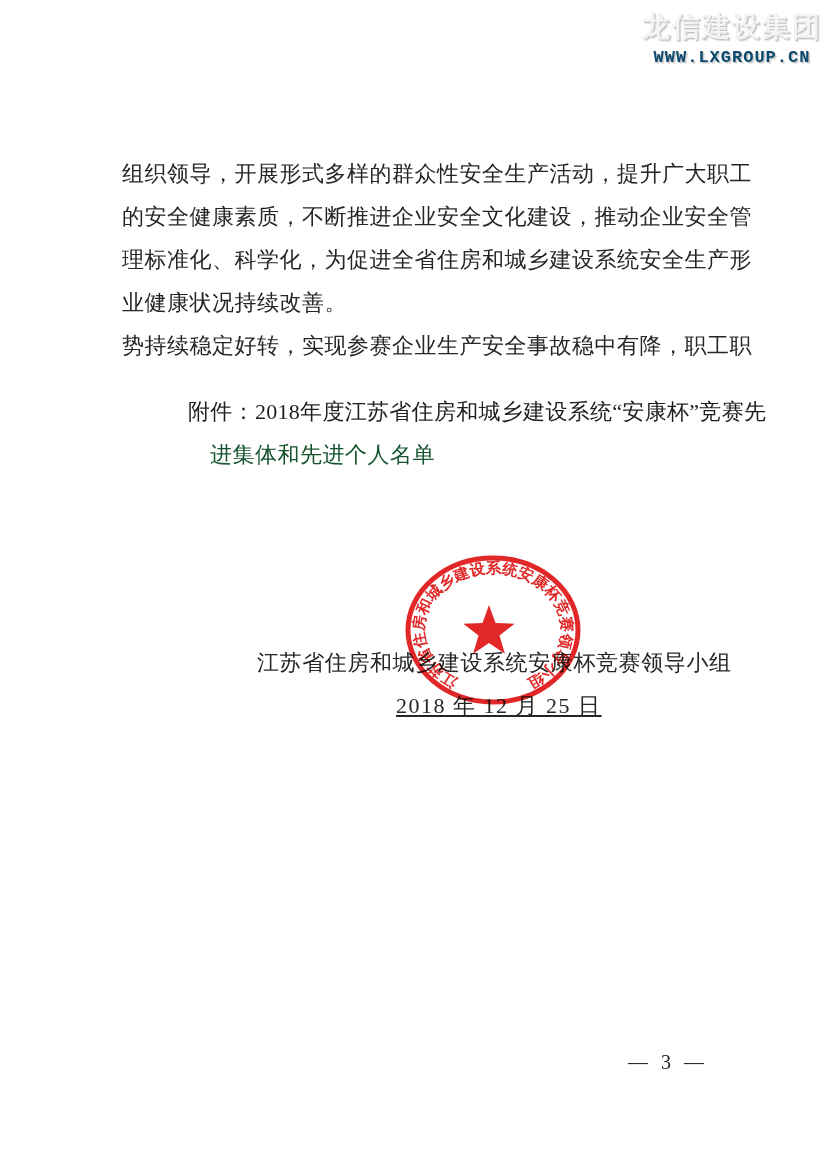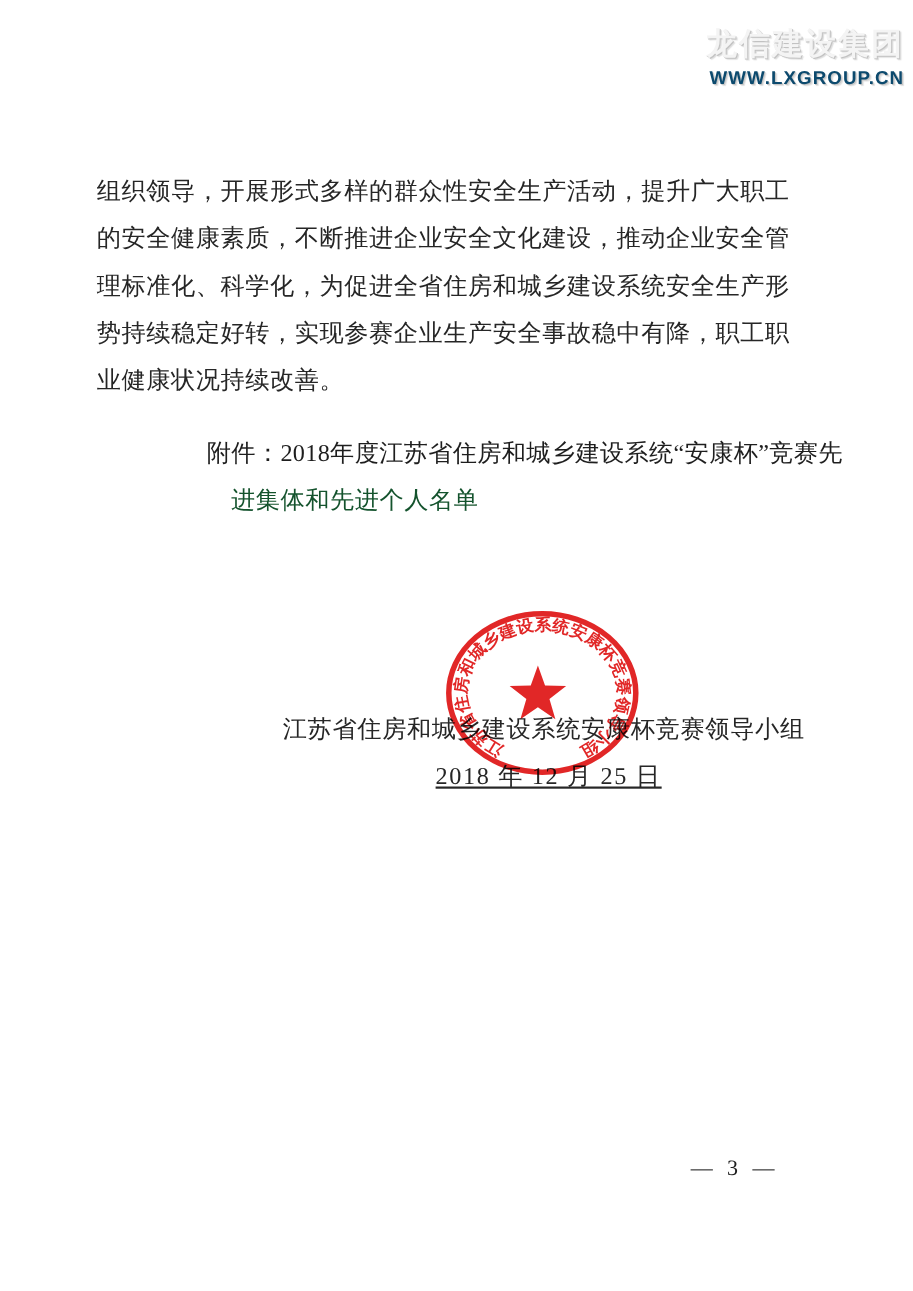--- a/index.html
+++ b/index.html
@@ -10,40 +10,40 @@
     font-family: "Liberation Serif", "DejaVu Serif", serif;
     overflow: hidden;
   }
   .page {
     position: absolute; inset: 0;
     background: #ffffff;
   }
 
   
   .watermark {
-    position: absolute; top: 21px; right: 8px;
-    text-align: right;
-    font-family: Liberation Sans, sans-serif;
+    position: absolute; top: 8px; right: 8px;
+    text-align: center;
+    font-family: Liberation Mono, monospace;
     user-select: none;
   }
   .wm-company {
     font-size: 28px; font-weight: bold; letter-spacing: 2px;
     color: #f4f4f4;
     text-shadow: 1px 1px 0 #c2c2c2, 2px 2px 1px #dedede, -1px -1px 0 #ffffff;
   }
   .wm-site {
     margin-top: 2px;
     font-size: 17px; font-weight: bold; letter-spacing: 1px;
     color: #0c4a6e;
     text-shadow: 1px 1px 0 #c6c6c6, 2px 2px 1px #e0e0e0, -1px -1px 0 #ffffff;
   }
 
   
   .body-text {
-    position: absolute; left: 88px; top: 152px; width: 634px;
+    position: absolute; left: 122px; top: 152px; width: 634px;
     font-size: 22px; line-height: 43px; letter-spacing: 0.5px;
     color: #262626;
   }
   .body-line { white-space: nowrap; }
 
   
   .att-line1 {
     position: absolute; left: 148px; top: 397px;
     font-size: 22px; letter-spacing: 0.3px; color: #1e1e1e;
     white-space: nowrap;
@@ -94,22 +94,22 @@
 
   <div class="watermark">
     <div class="wm-company">龙信建设集团</div>
     <div class="wm-site">WWW.LXGROUP.CN</div>
   </div>
 
   <div class="body-text">
     <div class="body-line">组织领导，开展形式多样的群众性安全生产活动，提升广大职工</div>
     <div class="body-line">的安全健康素质，不断推进企业安全文化建设，推动企业安全管</div>
     <div class="body-line">理标准化、科学化，为促进全省住房和城乡建设系统安全生产形</div>
+    <div class="body-line">业健康状况持续改善。</div>
     <div class="body-line">势持续稳定好转，实现参赛企业生产安全事故稳中有降，职工职</div>
-    <div class="body-line">业健康状况持续改善。</div>
   </div>
 
   <div class="att-line1">附件：2018年度江苏省住房和城乡建设系统“安康杯”竞赛先</div>
   <div class="att-line2">进集体和先进个人名单</div>
 
   <div class="signature">江苏省住房和城乡建设系统安康杯竞赛领导小组</div>
   <div class="date-line">2018 年 12 月 25 日</div>
 
   <svg class="seal" viewBox="0 0 182 152" aria-hidden="true">
     <ellipse cx="91" cy="76" rx="85" ry="72" fill="none" stroke-width="5" stroke="#e01b1b"></ellipse>

